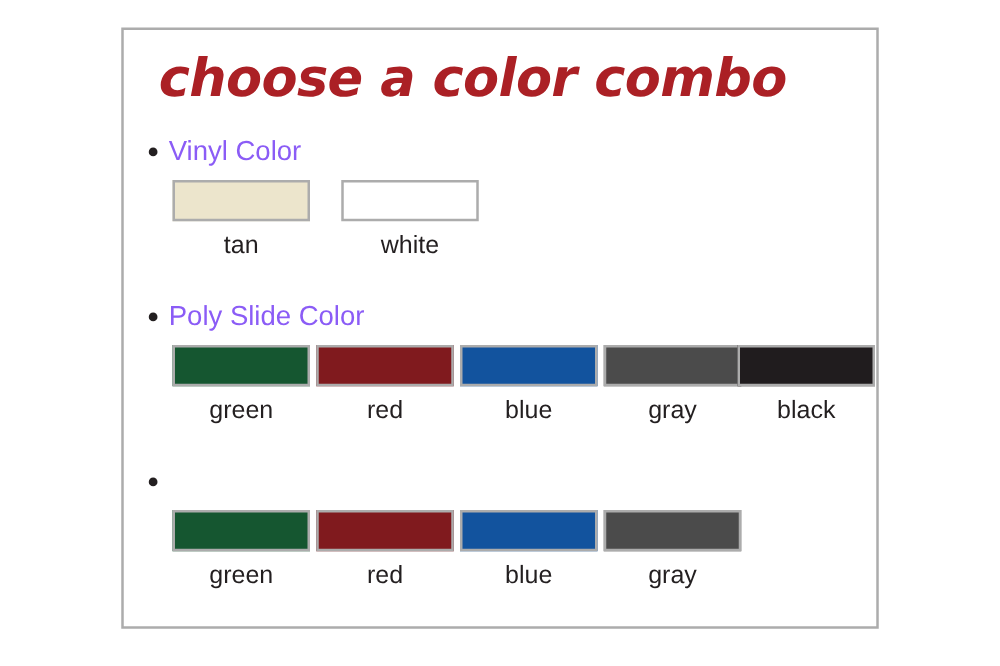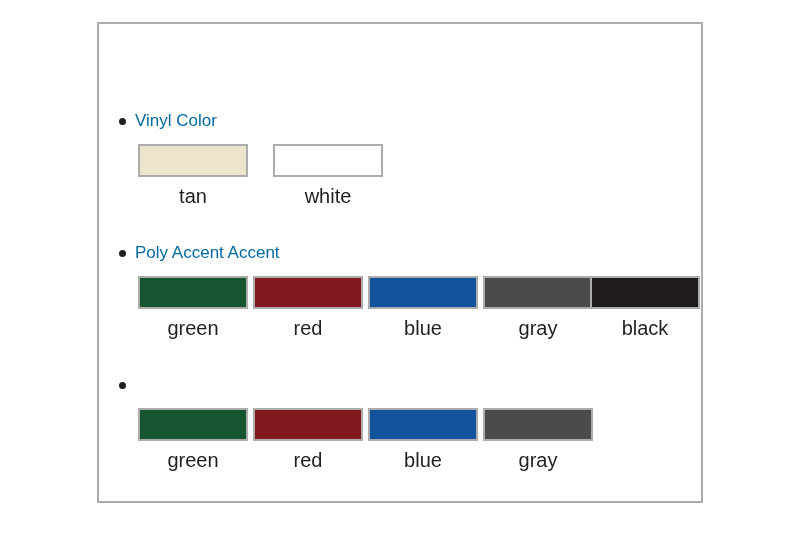--- a/index.html
+++ b/index.html
@@ -42,22 +42,22 @@
     position: absolute;
     left: 14px;
   }
   #section-vinyl   { top: 84px; }
   #section-poly    { top: 216px; }
   #section-slide   { top: 348px; }
 
   .section-heading {
     display: flex;
     align-items: center;
-    font-size: 17px;
-    color: #0369a1;
+    font-size: 22px;
+    color: #8b5cf6;
     height: 26px;
     margin-left: 6px;
   }
   .bullet-icon {
     display: inline-block;
     width: 7px;
     height: 7px;
     border-radius: 50%;
     background: #231f20;
     margin-right: 9px;
@@ -86,20 +86,21 @@
     font-size: 20px;
     color: #231f20;
     line-height: 24px;
   }
 </style>
 </head>
 <body>
 
 <div id="panel">
 
+  <div id="title">choose a color combo</div>
 
   <div class="section" id="section-vinyl">
     <div class="section-heading">
       <span class="bullet-icon"></span>
       <span>Vinyl Color</span>
     </div>
     <div class="swatch-row">
         <div class="swatch-item" style="left: 160px;">
           <div class="swatch-chip" style="background: rgb(255, 255, 255);"></div>
           <div class="swatch-label">white</div>
@@ -107,21 +108,21 @@
         <div class="swatch-item" style="left: 25px;">
           <div class="swatch-chip" style="background: rgb(236, 229, 204);"></div>
           <div class="swatch-label">tan</div>
         </div>
       </div>
   </div>
 
   <div class="section" id="section-poly">
     <div class="section-heading">
       <span class="bullet-icon"></span>
-      <span>Poly Accent Accent</span>
+      <span>Poly Slide Color</span>
     </div>
     <div class="swatch-row">
         <div class="swatch-item" style="left: 25px;">
           <div class="swatch-chip" style="background: rgb(21, 86, 48);"></div>
           <div class="swatch-label">green</div>
         </div>
         <div class="swatch-item" style="left: 140px;">
           <div class="swatch-chip" style="background: rgb(128, 26, 30);"></div>
           <div class="swatch-label">red</div>
         </div>

